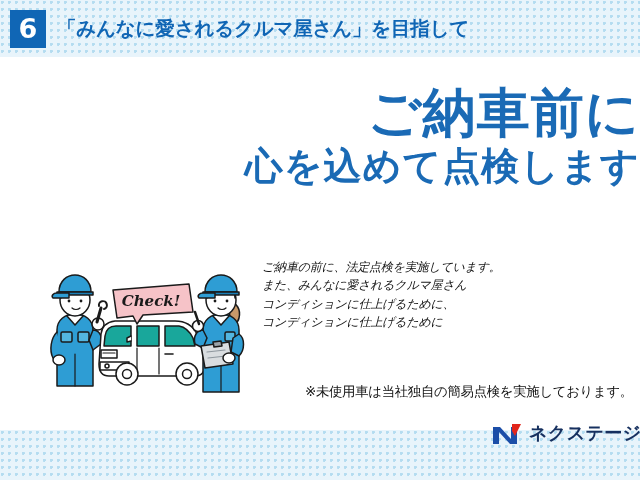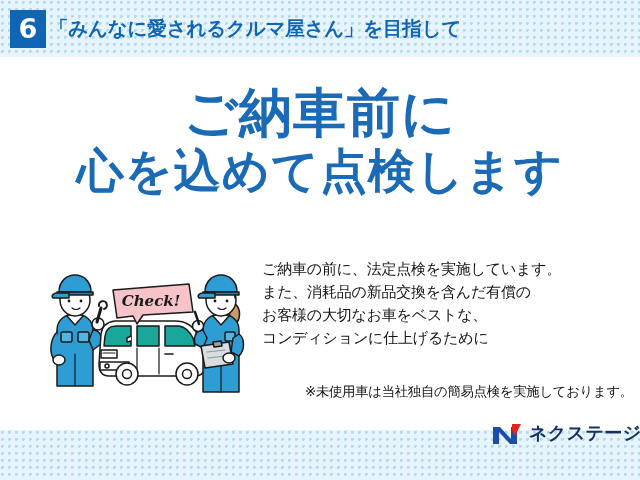--- a/index.html
+++ b/index.html
@@ -61,21 +61,21 @@
     font-size: 27px;
     font-weight: bold;
     display: flex;
     align-items: center;
     justify-content: center;
     line-height: 1;
     flex: 0 0 auto;
     font-family: "DejaVu Sans", sans-serif;
   }
   .header-title {
-    margin-left: 3px;
+    margin-left: 11px;
     color: #1066b5;
     font-size: 19.5px;
     font-weight: bold;
     letter-spacing: -0.2px;
     white-space: nowrap;
     font-family: "DejaVu Sans", sans-serif;
     text-align: center;
   }
 
   
@@ -88,37 +88,40 @@
     color: #1a6ab5;
     font-weight: bold;
     font-family: "DejaVu Sans", sans-serif;
     letter-spacing: 1px;
     line-height: 1.0;
   }
   .headline-line1 {
     font-size: 53px;
     display: block;
     margin-bottom: 8px;
+    text-align: right;
   }
   .headline-line2 {
-    font-size: 47px;
+    font-size: 38px;
     display: block;
+    text-align: right;
   }
 
   
   .body-copy {
     position: absolute;
     top: 258px;
     left: 262px;
     width: 356px;
     color: #141414;
-    font-size: 15px;
+    font-size: 12px;
     line-height: 1.53;
     font-family: "DejaVu Sans", sans-serif;
     letter-spacing: -0.2px;
+    font-style: italic;
   }
   .body-copy .line {
     display: block;
     white-space: nowrap;
   }
   .body-note {
     position: absolute;
     top: 383px;
     left: 262px;
     width: 360px;
@@ -297,22 +300,22 @@
           <path d="M175 40 C177 42 181 42 183 40" fill="none" stroke="#1a1a1a" stroke-width="1.2"></path>
         </g>
       </g>
 
       <text x="108" y="38" text-anchor="middle" font-family="DejaVu Serif, serif" font-size="15" font-style="italic" font-weight="bold" fill="#1a1a1a">Check!</text>
     </svg>
   </div>
 
   <div class="body-copy">
     <span class="line">ご納車の前に、法定点検を実施しています。</span>
-    <span class="line">また、消耗品の新品交換を含んだ有償の</span>
-    <span class="line">お客様の大切なお車をベストな、</span>
+    <span class="line">また、みんなに愛されるクルマ屋さん</span>
+    <span class="line">コンディションに仕上げるために、</span>
     <span class="line">コンディションに仕上げるために</span>
   </div>
 
   <div class="body-note">※未使用車は当社独自の簡易点検を実施しております。</div>
 
   <div class="logo-wrap">
     <svg class="logo-mark" viewBox="0 0 30 22" xmlns="http://www.w3.org/2000/svg">
       <path d="M1 21 L1 4 L8 4 L19 16 L19 4 L25 4 L25 21 L18 21 L7 9 L7 21 Z" fill="#1b4ea8"></path>
       <path d="M20 1 L29 1 L23 13 L20 8 Z" fill="#e1251b"></path>
     </svg>

